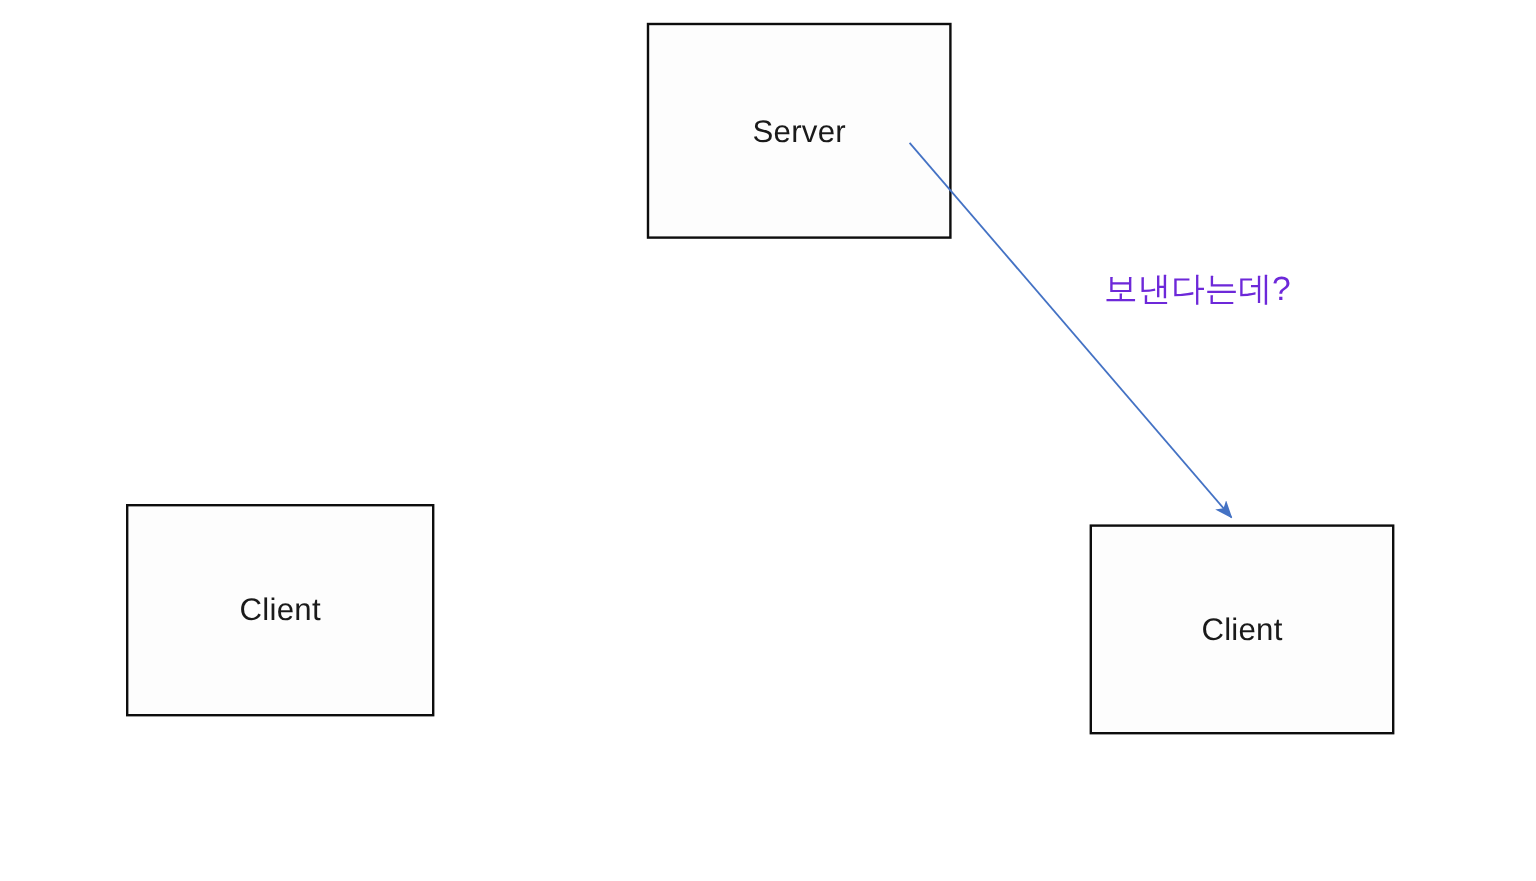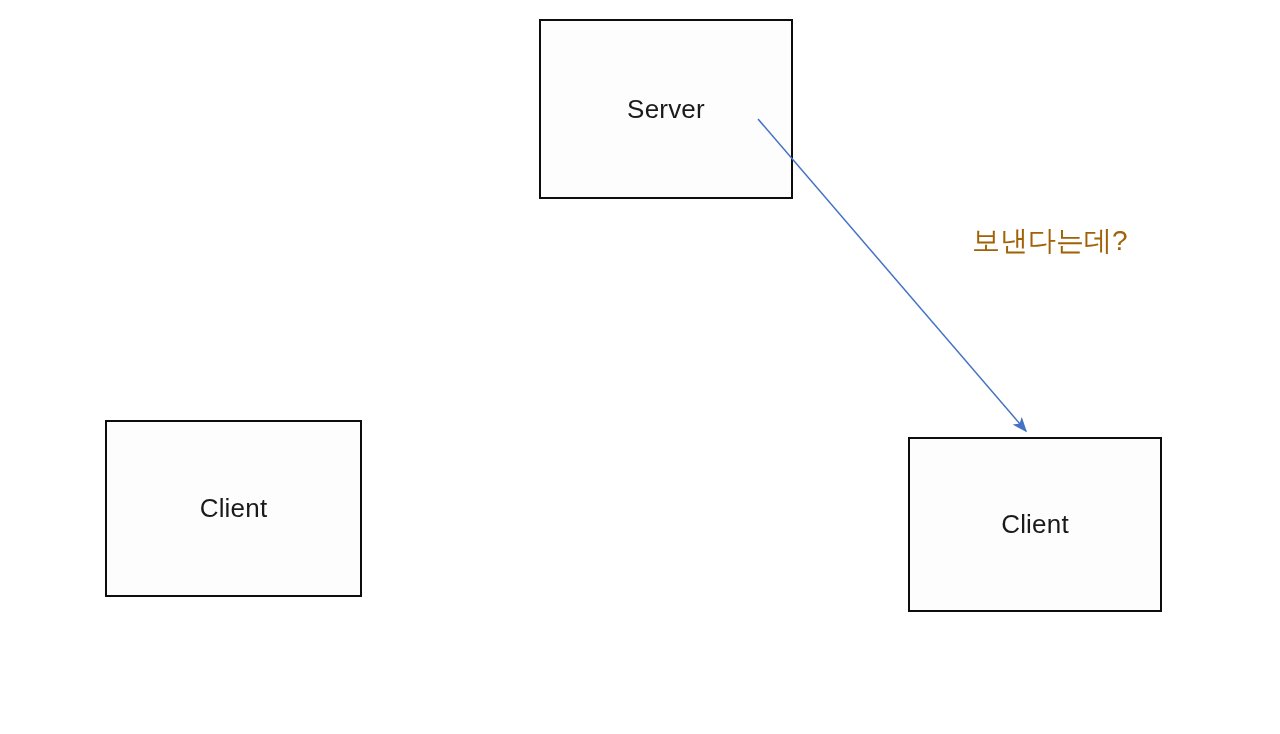--- a/index.html
+++ b/index.html
@@ -35,24 +35,24 @@
 
   .edge-layer {
     position: absolute;
     left: 0; top: 0;
     width: 1280px;
     height: 734px;
     pointer-events: none;
   }
   .edge-label {
     position: absolute;
-    left: 972px;
+    left: 920px;
     top: 222px;
     font-size: 28px;
-    color: #a16207;
+    color: #6d28d9;
     white-space: nowrap;
   }
 </style>
 </head>
 <body>
 
 <div class="canvas">
 
   <div class="node node-server">
     <span class="node-label">Server</span>

